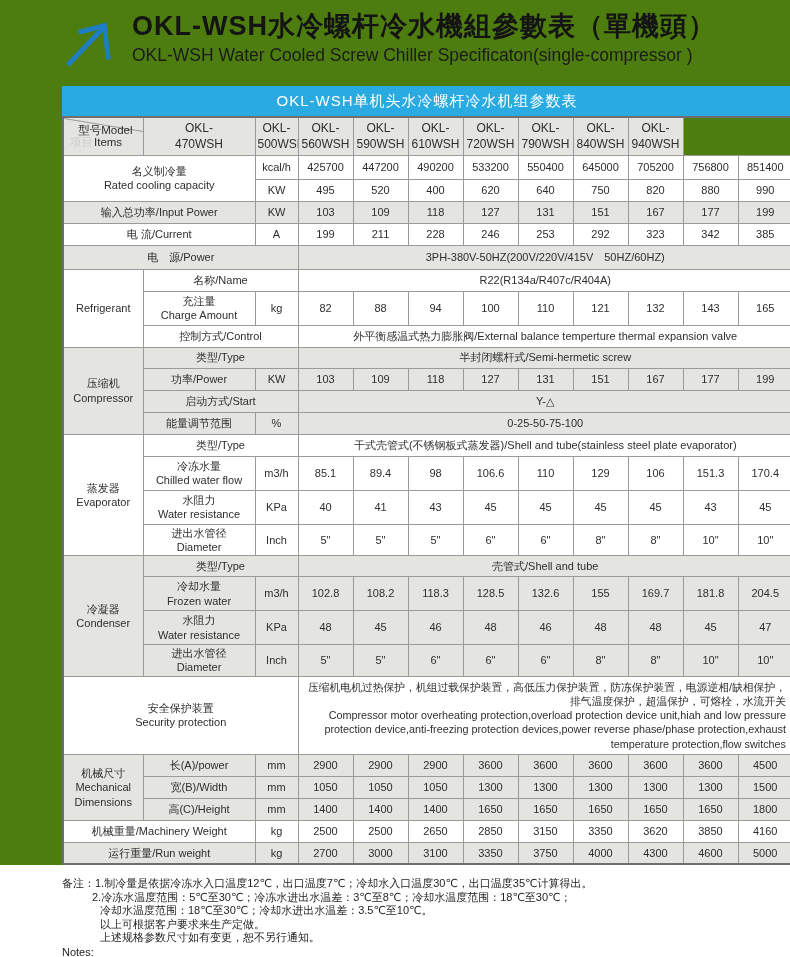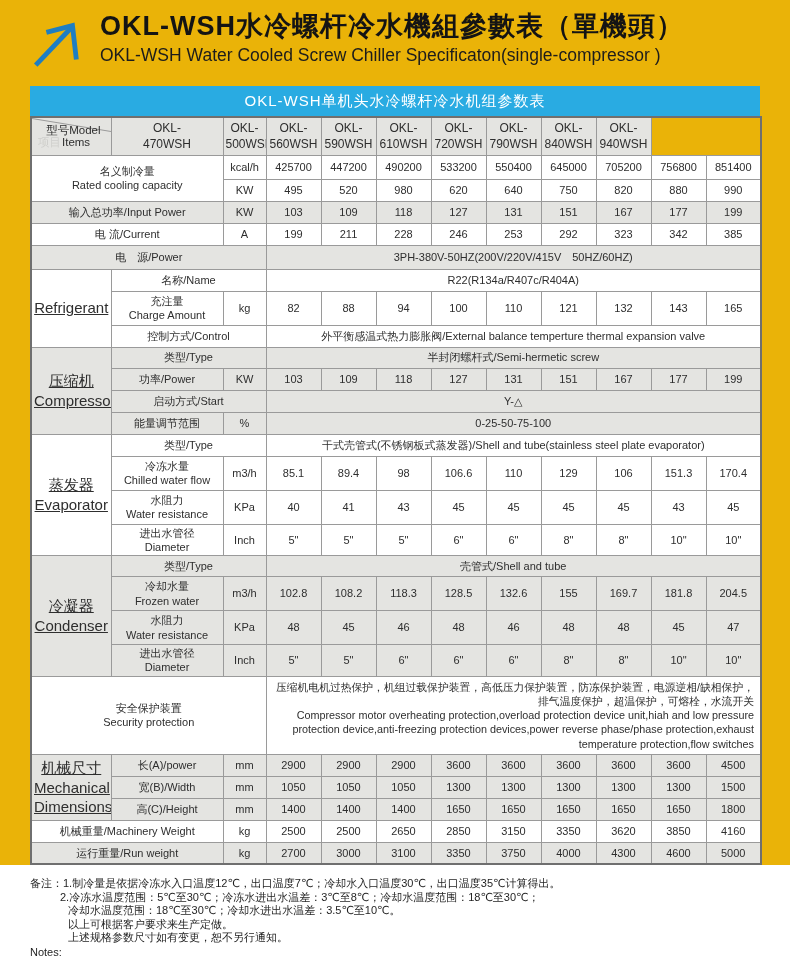--- a/index.html
+++ b/index.html
@@ -7,21 +7,21 @@
     --logo-blue:#1e7ec2;
     --shaded-row:#e4e4e1;
     --border:#9a9a9a;
   }
   *{box-sizing:border-box;}
   html,body{margin:0;padding:0;}
   body{
     width:790px;height:957px;overflow:hidden;background:#fff;
     font-family:"Liberation Sans","DejaVu Sans",sans-serif;color:#2e2e2e;
   }
-  .page{width:790px;height:865px;position:relative;background:#eab308;}
+  .page{width:790px;height:865px;position:relative;background:#4d7c0f;padding-left:32px;}
 
   
   .header{display:flex;align-items:flex-start;padding:10px 0 0 28px;}
   .logo{width:58px;height:58px;margin-top:3px;flex:0 0 auto;}
   .logo path{fill:none;stroke:var(--logo-blue,#1e7ec2);stroke-width:5;stroke-linecap:butt;stroke-linejoin:miter;}
   .titles{margin-left:14px;}
   .title-zh{font-size:27px;font-weight:bold;color:#141414;letter-spacing:1px;line-height:1.2;}
   .title-en{font-size:17.5px;color:#1c1c1c;margin-top:3px;}
 
   
@@ -31,21 +31,21 @@
   }
 
   
   table.spec{margin-left:30px;width:730px;border-collapse:collapse;table-layout:fixed;border:2px solid #6f6f6f;}
   td{
     border:1px solid var(--border,#9a9a9a);background:#fff;text-align:center;vertical-align:middle;
     font-size:11px;line-height:1.3;color:#2e2e2e;padding:1px 2px;overflow:hidden;
   }
   tr.shaded td{background:var(--shaded-row,#e4e4e1);}
   .c-model{font-size:12px;line-height:1.35;}
-  .c-group{font-size:15px;text-decoration:underline;}
+  .c-group{font-size:11px;}
   .c-label{font-size:11px;}
   .c-unit{font-size:11px;}
   .c-val{font-size:11px;}
   .c-span{font-size:11px;}
   .c-left{text-align:right;padding:3px 6px;font-size:10.8px;line-height:1.32;}
   .c-corner{position:relative;padding:0;}
   .c-corner .diag{position:absolute;top:0;left:0;width:240px;height:1px;background:var(--border,#9a9a9a);transform-origin:0 0;transform:rotate(9.3deg);}
   .c-corner .corner-model{position:absolute;top:5px;right:10px;font-size:11.5px;}
   .c-corner .corner-items{position:absolute;bottom:5px;left:6px;font-size:11.5px;}
   .c-corner .faint{color:#cfcfcc;font-style:normal;margin-right:1px;}
@@ -116,21 +116,21 @@
           <td class="c-val">550400</td>
           <td class="c-val">645000</td>
           <td class="c-val">705200</td>
           <td class="c-val">756800</td>
           <td class="c-val">851400</td>
         </tr>
         <tr style="height: 22px;">
           <td class="c-unit">KW</td>
           <td class="c-val">495</td>
           <td class="c-val">520</td>
-          <td class="c-val">980</td>
+          <td class="c-val">400</td>
           <td class="c-val">620</td>
           <td class="c-val">640</td>
           <td class="c-val">750</td>
           <td class="c-val">820</td>
           <td class="c-val">880</td>
           <td class="c-val">990</td>
         </tr>
         <tr class="shaded" style="height: 22px;">
           <td colspan="2" class="c-label">输入总功率/Input Power</td>
           <td class="c-unit">KW</td>

